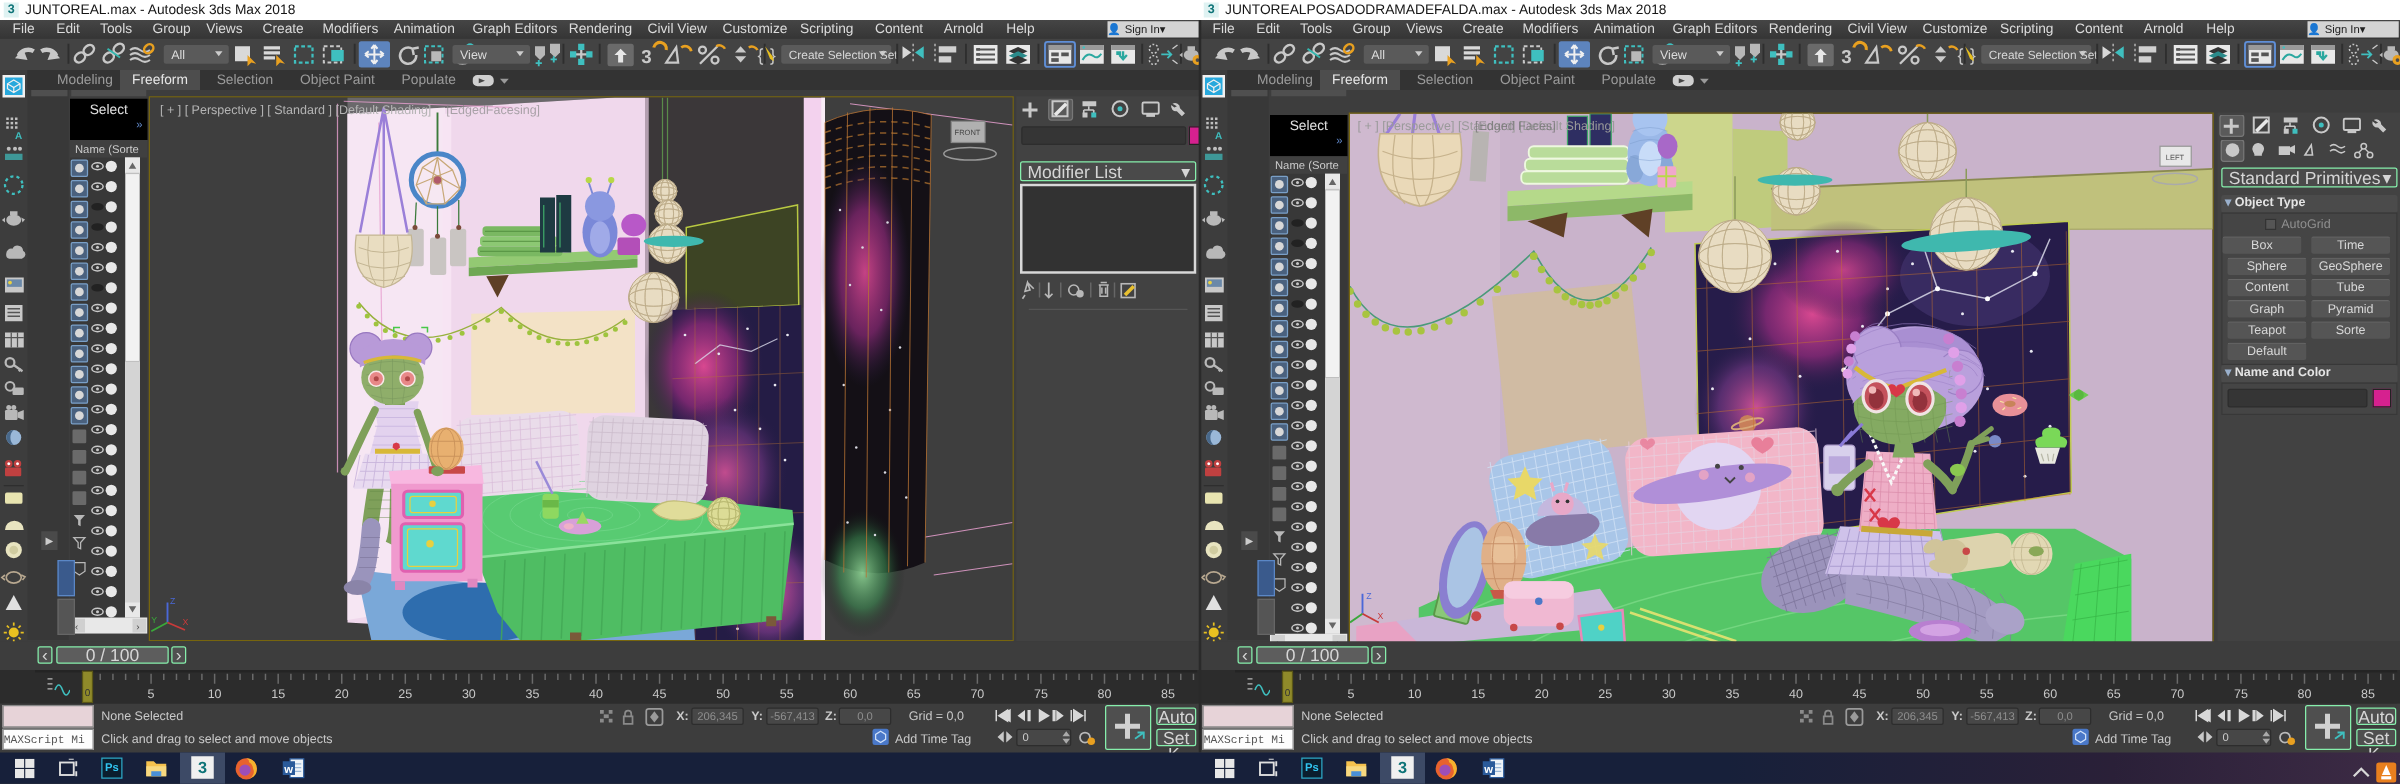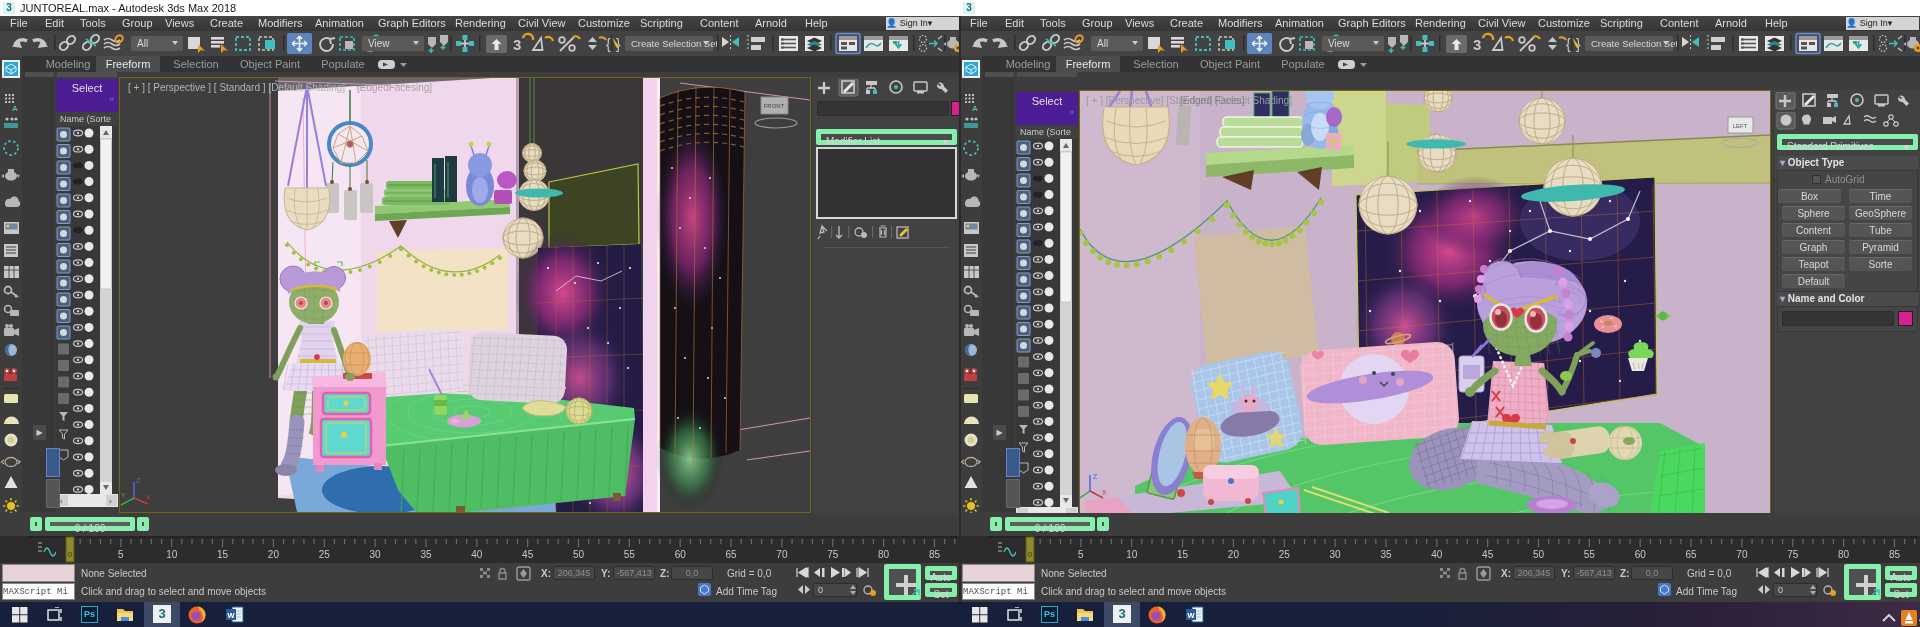--- a/index.html
+++ b/index.html
@@ -13,25 +13,25 @@
 .titlebar .tt{position:absolute;left:20px;top:0;}
 .menubar{position:absolute;left:0;top:16px;width:100%;height:15px;
 background:linear-gradient(#454545,#353535);color:#dcdcdc;font-size:11px;line-height:15px;}
 .menubar span{position:absolute;top:0;}
 .signin{position:absolute;top:1px;width:73px;height:13px;background:#d4d4d4;color:#222;
 font-size:9px;line-height:13px;}
 .tabrow{position:absolute;left:0;top:56px;width:100%;height:16px;background:#333333;
 color:#9b9b9b;font-size:11px;line-height:16px;}
 .tabrow span{position:absolute;top:0;}
 .tabact{background:#4d4d4d;color:#e8e8e8;text-align:center;}
-.panel{background:#4c1d95;}
+.panel{background:#000000;}
 .vp{position:absolute;background:#3e3e3e;border:1px solid #77650e;}
 .statusbar{position:absolute;left:0;width:100%;height:40px;background:#3d3d3d;color:#c9c9c9;font-size:10px;}
-.btn{position:absolute;background:#4f4f4f;border:5px solid #86efac;border-radius:2px;
-color:#d6d6d6;font-size:10px;text-align:center;}
+.btn{position:absolute;background:#4f4f4f;border:1px solid #86efac;border-radius:2px;
+color:#d6d6d6;font-size:14px;text-align:center;}
 .fld{position:absolute;background:#474747;border:1px solid #2d2d2d;border-radius:2px;
 color:#8e8e8e;font-size:9px;text-align:center;}
 .cmdpanel{position:absolute;background:#424242;}
 .roll{position:absolute;background:#4b4b4b;border-radius:2px;color:#e4e4e4;
 font-size:10px;font-weight:bold;line-height:14px;}
 .cbtn{position:absolute;width:63px;height:14px;background:#555555;border-radius:2px;
 border-top:1px solid #676767;color:#d8d8d8;font-size:10px;line-height:13px;text-align:center;}
 .taskbar{position:absolute;left:0;top:602px;width:1920px;height:25px;
 background:linear-gradient(90deg,#17203a 0%,#17203a 72%,#2a2038 88%,#3d2b45 100%);}
 </style></head><body>
@@ -984,20 +984,21 @@
           <path d="M17 6 v20 M7 16 h20" stroke="#d0d0d0" stroke-width="4"></path>
           <path d="M23 26 l7 -5 m0 5 v-5 h-5" stroke="#3fbfbf" stroke-width="1.5" fill="none"></path>
         </svg></div>
       <div class="btn" style="left:925px;top:3px;width:32px;height:14px;line-height:13px">Auto</div>
       <div class="btn" style="left:925px;top:20px;width:32px;height:14px;line-height:13px">Set K.</div>
     </div>
   </div>
 <div class="win" style="left:960px">
     <div class="titlebar">
       <span class="ic">3</span>
+      <span class="tt">JUNTOREALPOSADODRAMADEFALDA.max - Autodesk 3ds Max 2018</span>
     </div>
     <div class="menubar">
       <span style="left:10px">File</span>
       <span style="left:45px">Edit</span>
       <span style="left:80px">Tools</span>
       <span style="left:122px">Group</span>
       <span style="left:165px">Views</span>
       <span style="left:210px">Create</span>
       <span style="left:258px">Modifiers</span>
       <span style="left:315px">Animation</span>

